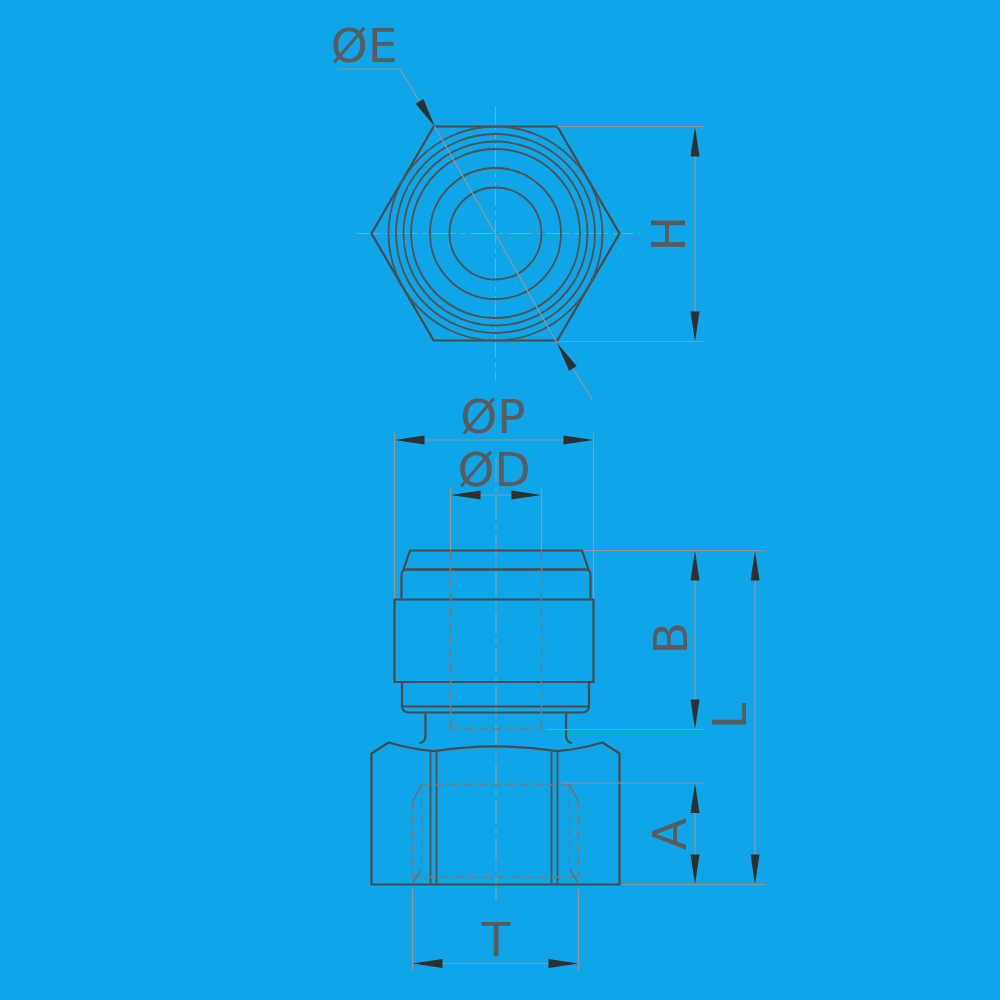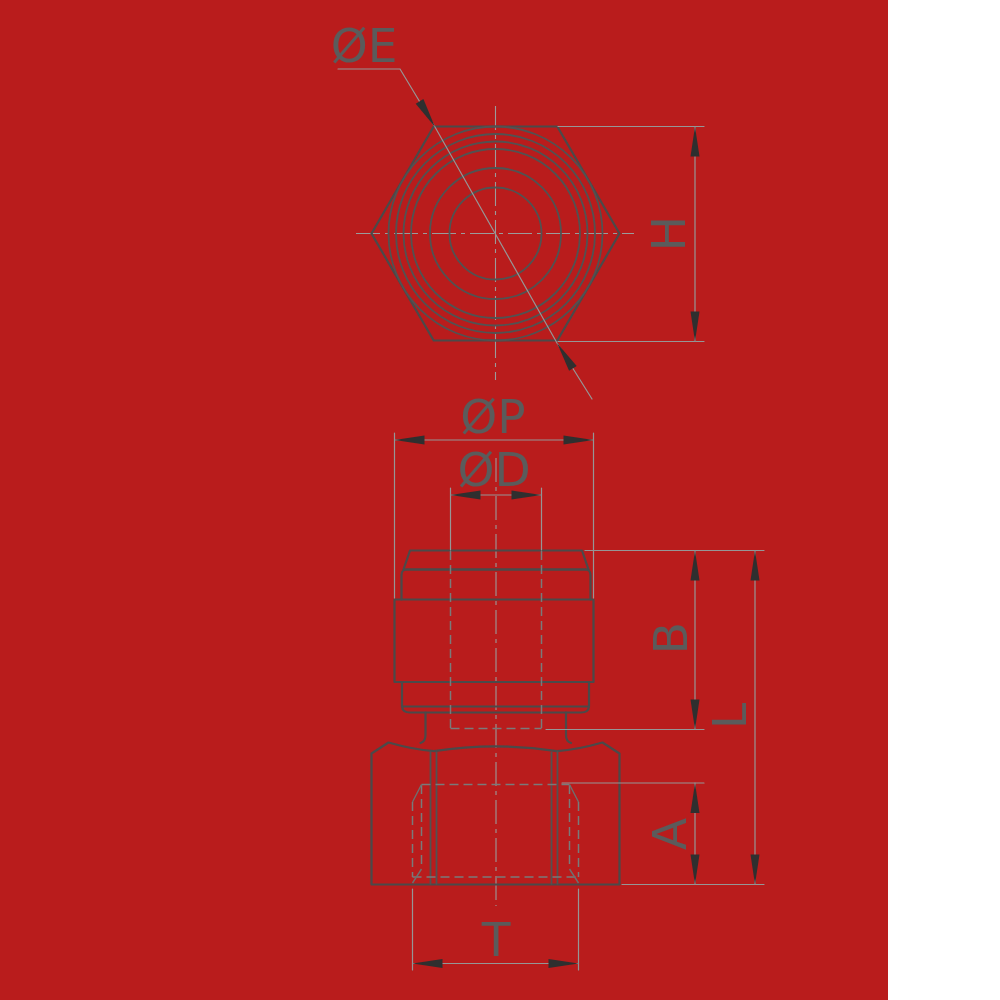--- a/index.html
+++ b/index.html
@@ -1,16 +1,16 @@
 <!DOCTYPE html>
 <html><head>
 <meta charset="utf-8">
 <style>
   html,body{margin:0;padding:0;background:#ffffff;}
-  .canvas-wrap{width:888px;height:1000px;background:#b91c1c;position:relative;overflow:hidden;}
+  .canvas-wrap{width:1000px;height:1000px;background:#0ea5e9;position:relative;overflow:hidden;}
   svg{display:block;}
   .outline{fill:none;stroke:#4a4a4a;stroke-width:2.2;stroke-linejoin:round;stroke-linecap:round;}
   .outline-thin{fill:none;stroke:#525252;stroke-width:1.8;}
   .thin{fill:none;stroke:#969696;stroke-width:1.2;stroke-linecap:round;}
   .hidden-line{fill:none;stroke:#7a7a7a;stroke-width:1.5;stroke-dasharray:9 5;}
   .chamfer{fill:none;stroke:#6f6f6f;stroke-width:1.4;}
   .centerline{fill:none;stroke:#9b9b9b;stroke-width:1.1;stroke-dasharray:24 5 4 5;}
   .arrow{fill:#2f2f2f;stroke:none;}
   .dim-text{font-family:"DejaVu Sans","Liberation Sans",sans-serif;font-size:47px;fill:#5b5b5b;text-anchor:middle;}
 </style>

